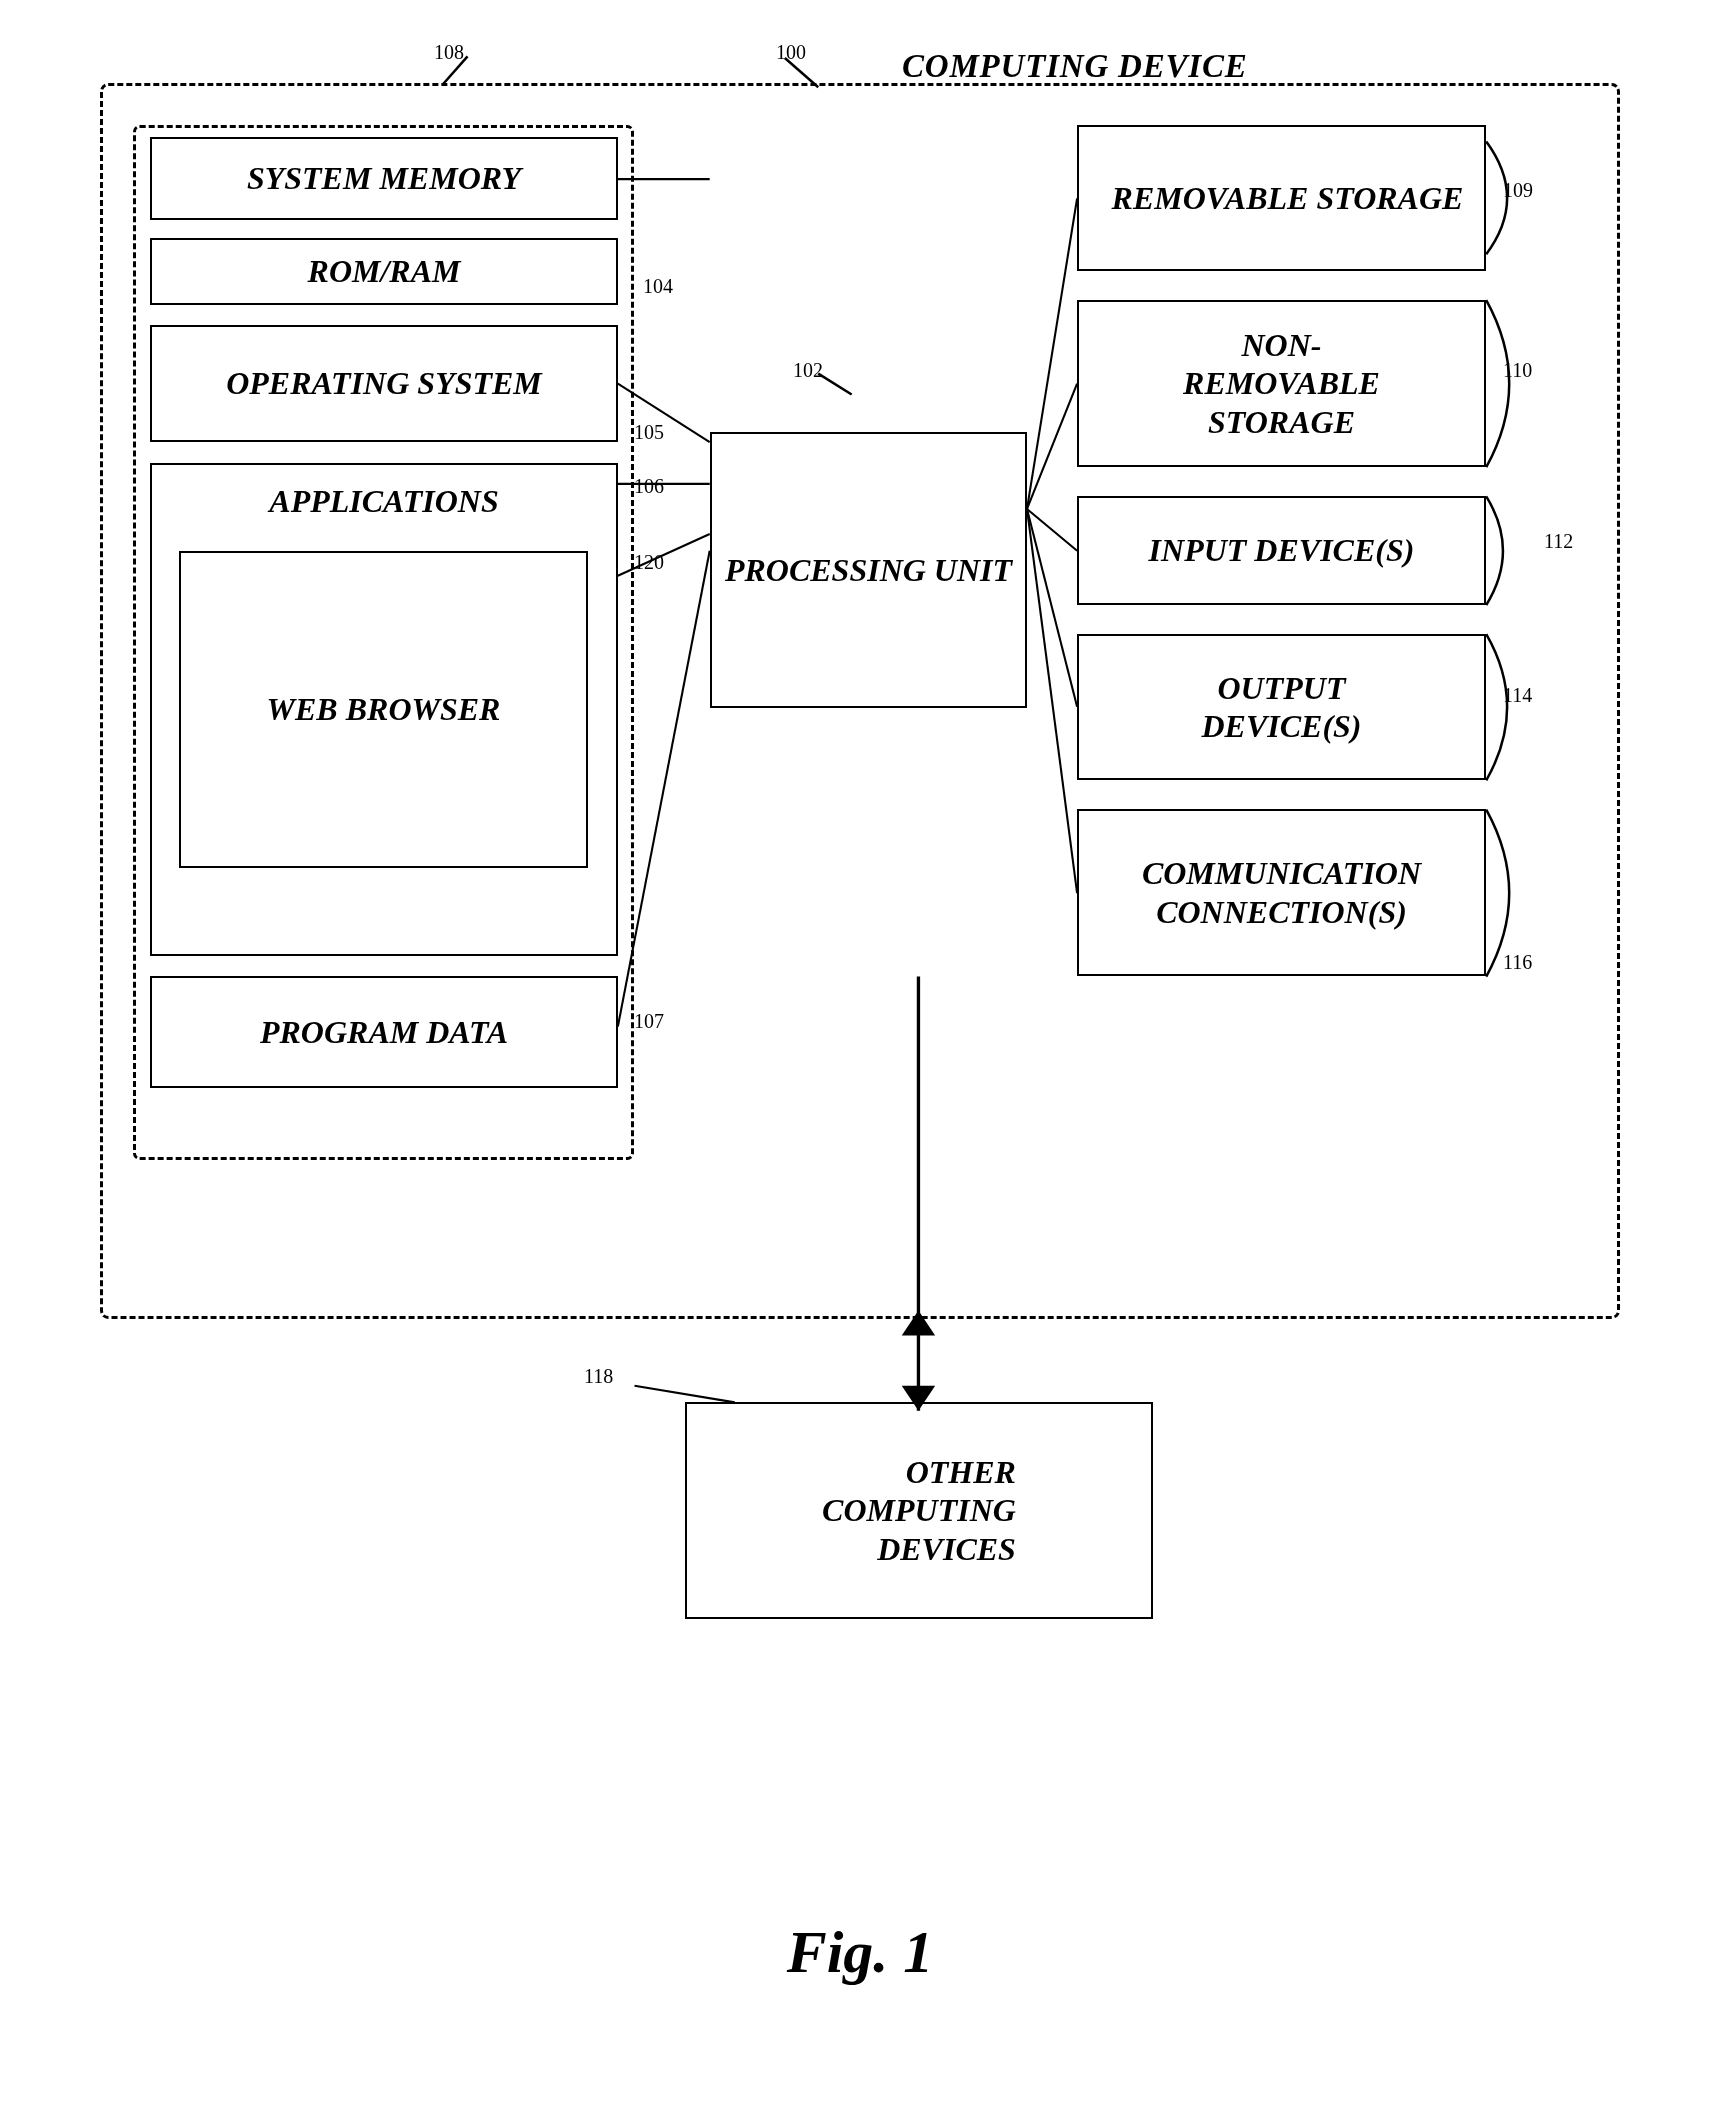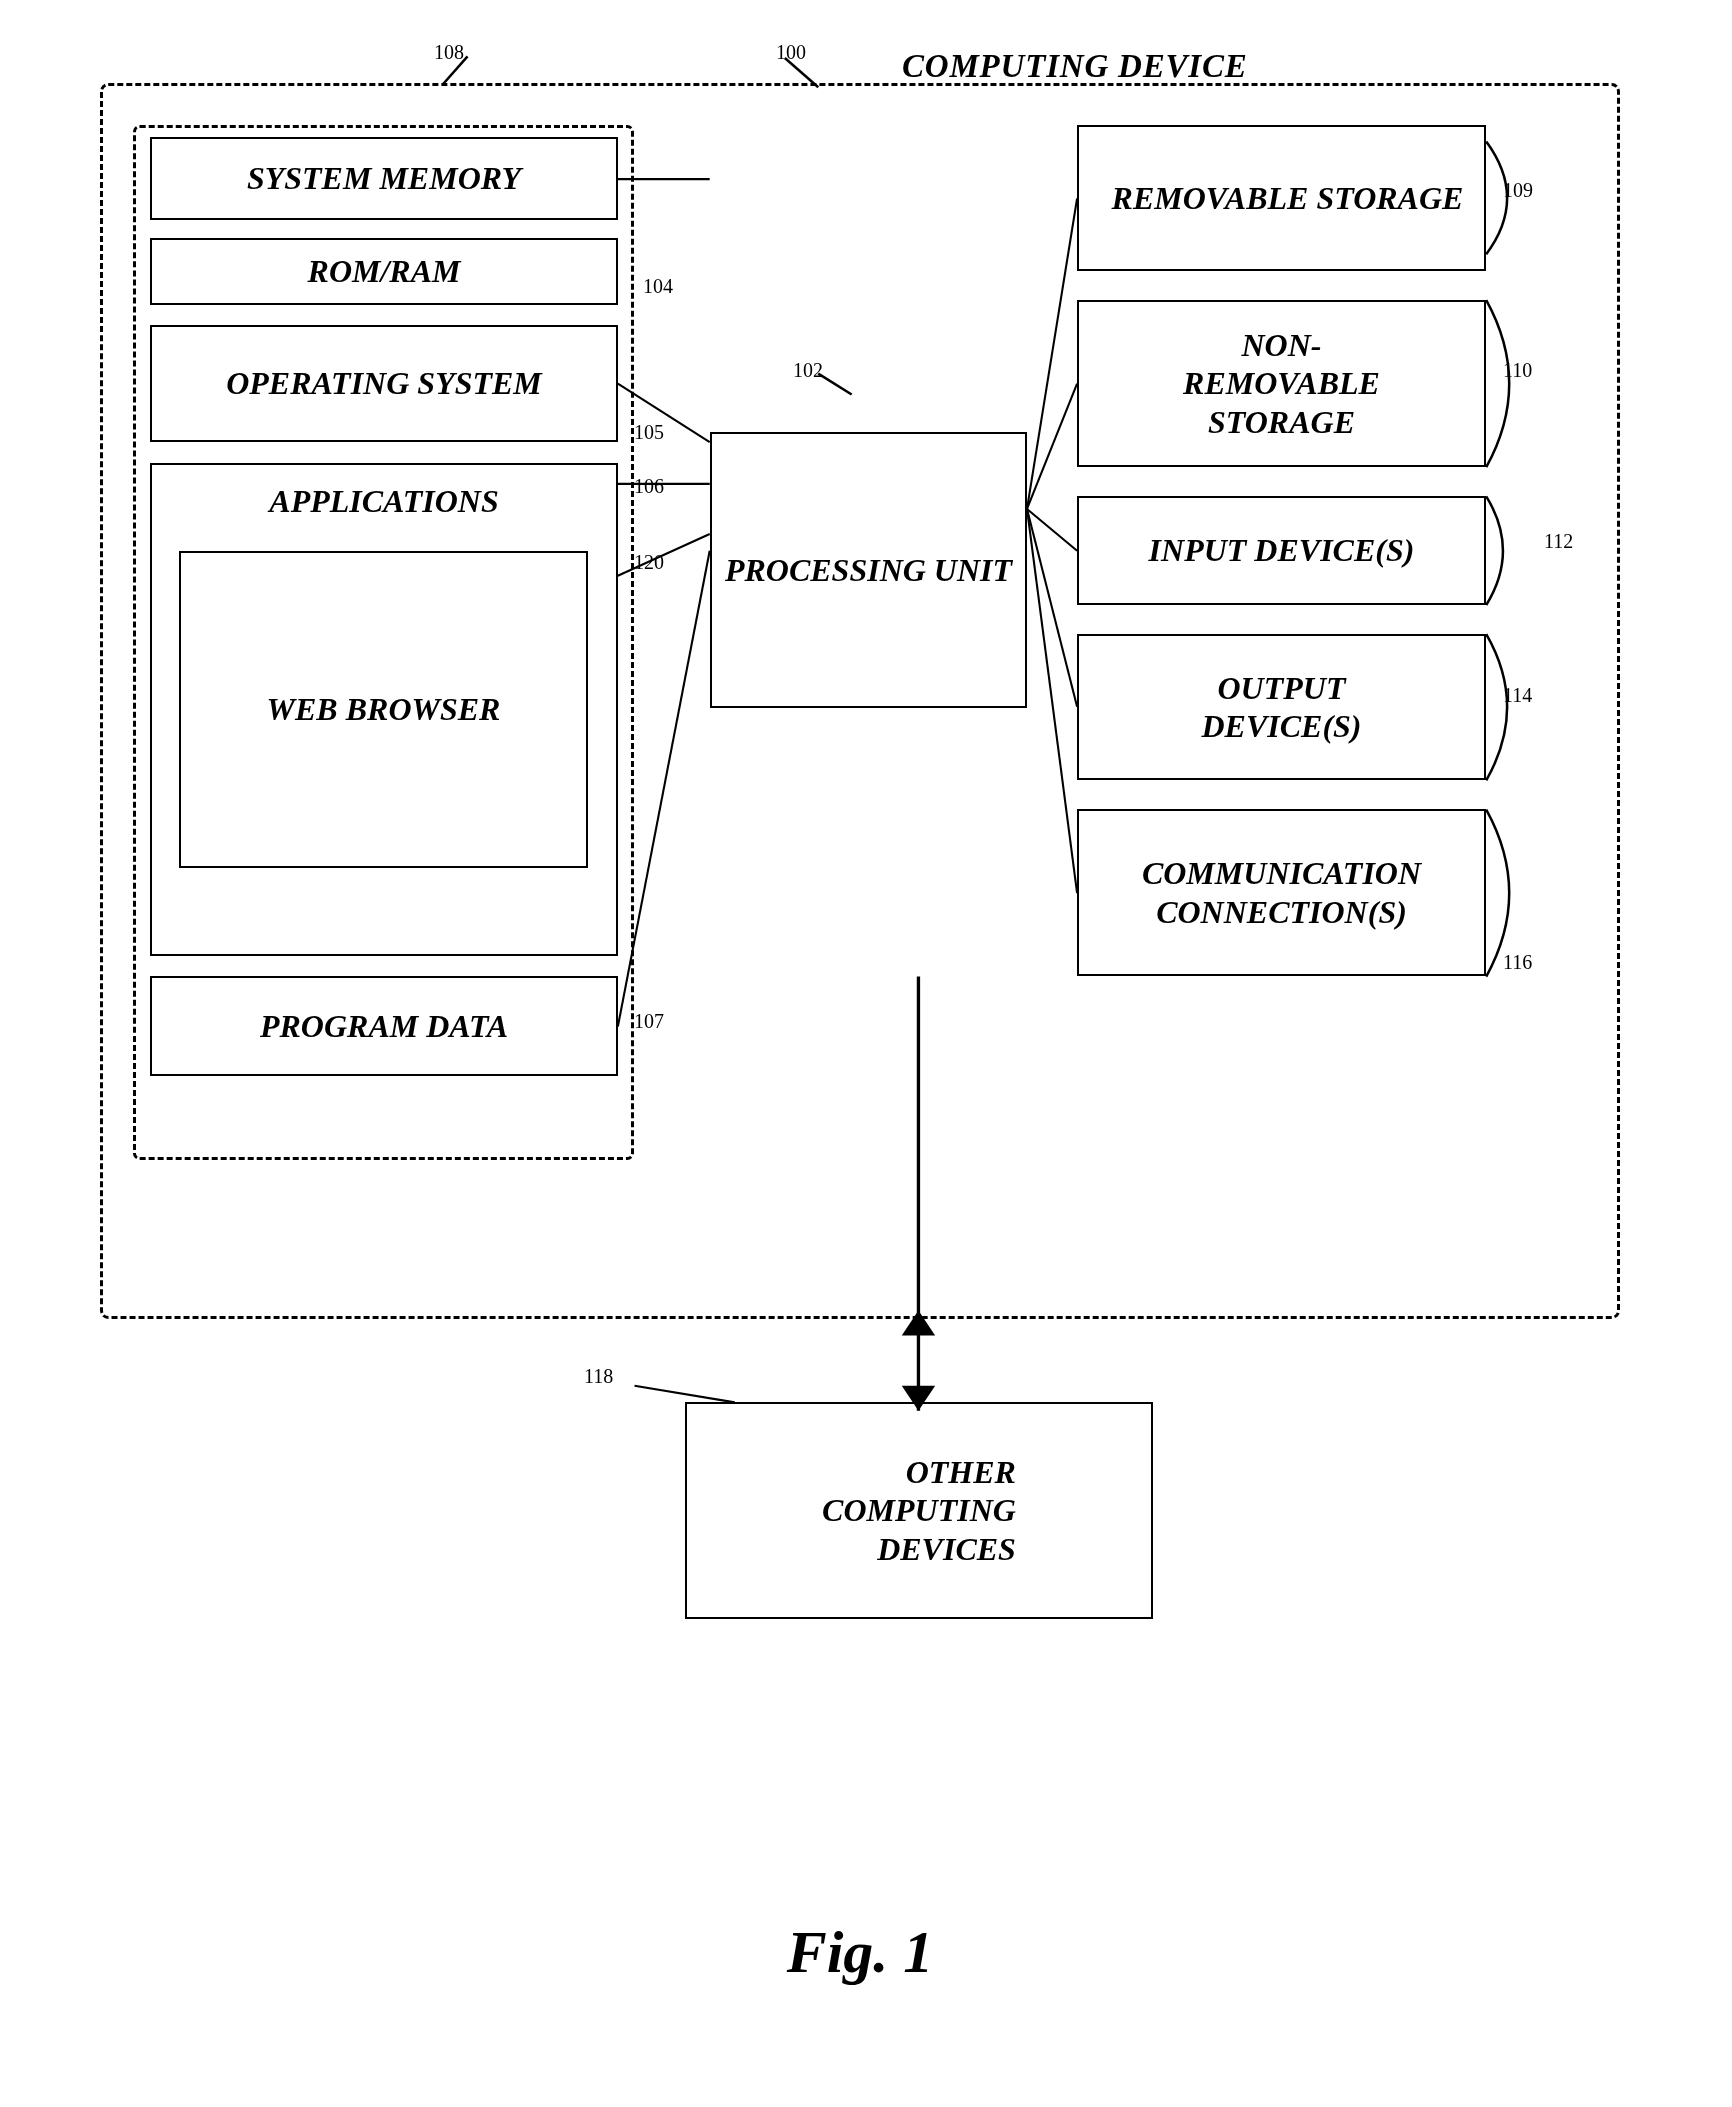--- a/index.html
+++ b/index.html
@@ -122,21 +122,21 @@
       left: 129px;
       width: 409px;
       height: 317px;
     }
 
     
     .program-data-box {
       top: 943px;
       left: 100px;
       width: 468px;
-      height: 100px;
+      height: 112px;
     }
 
     
     .processing-unit-box {
       top: 359px;
       left: 660px;
       width: 317px;
       height: 276px;
       margin-top: 40px;
     }

